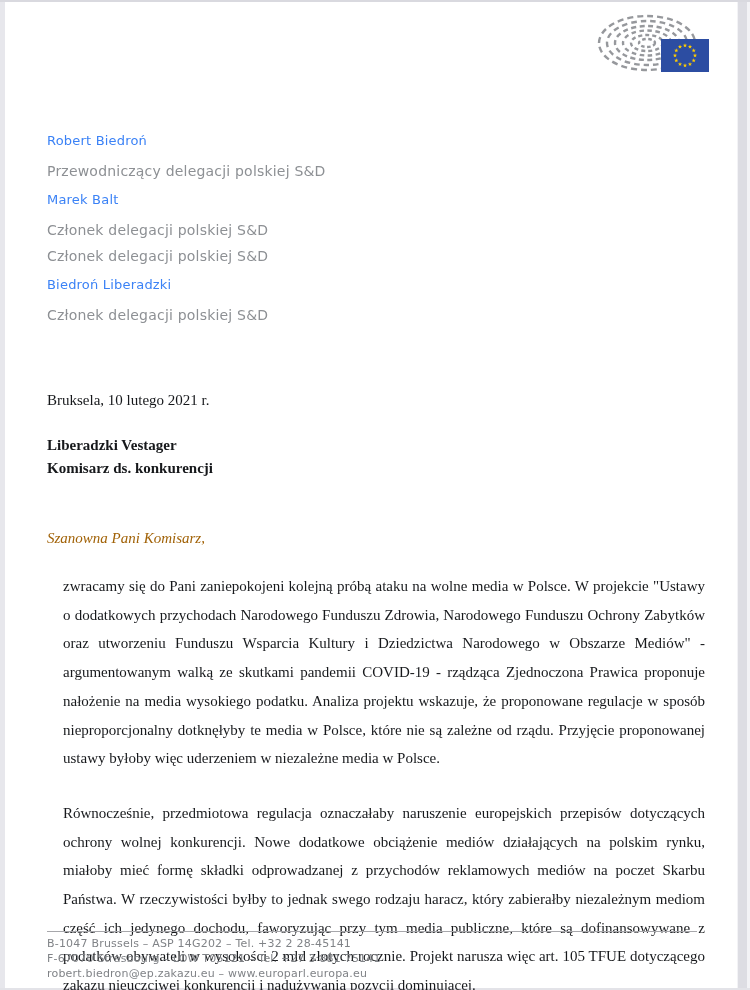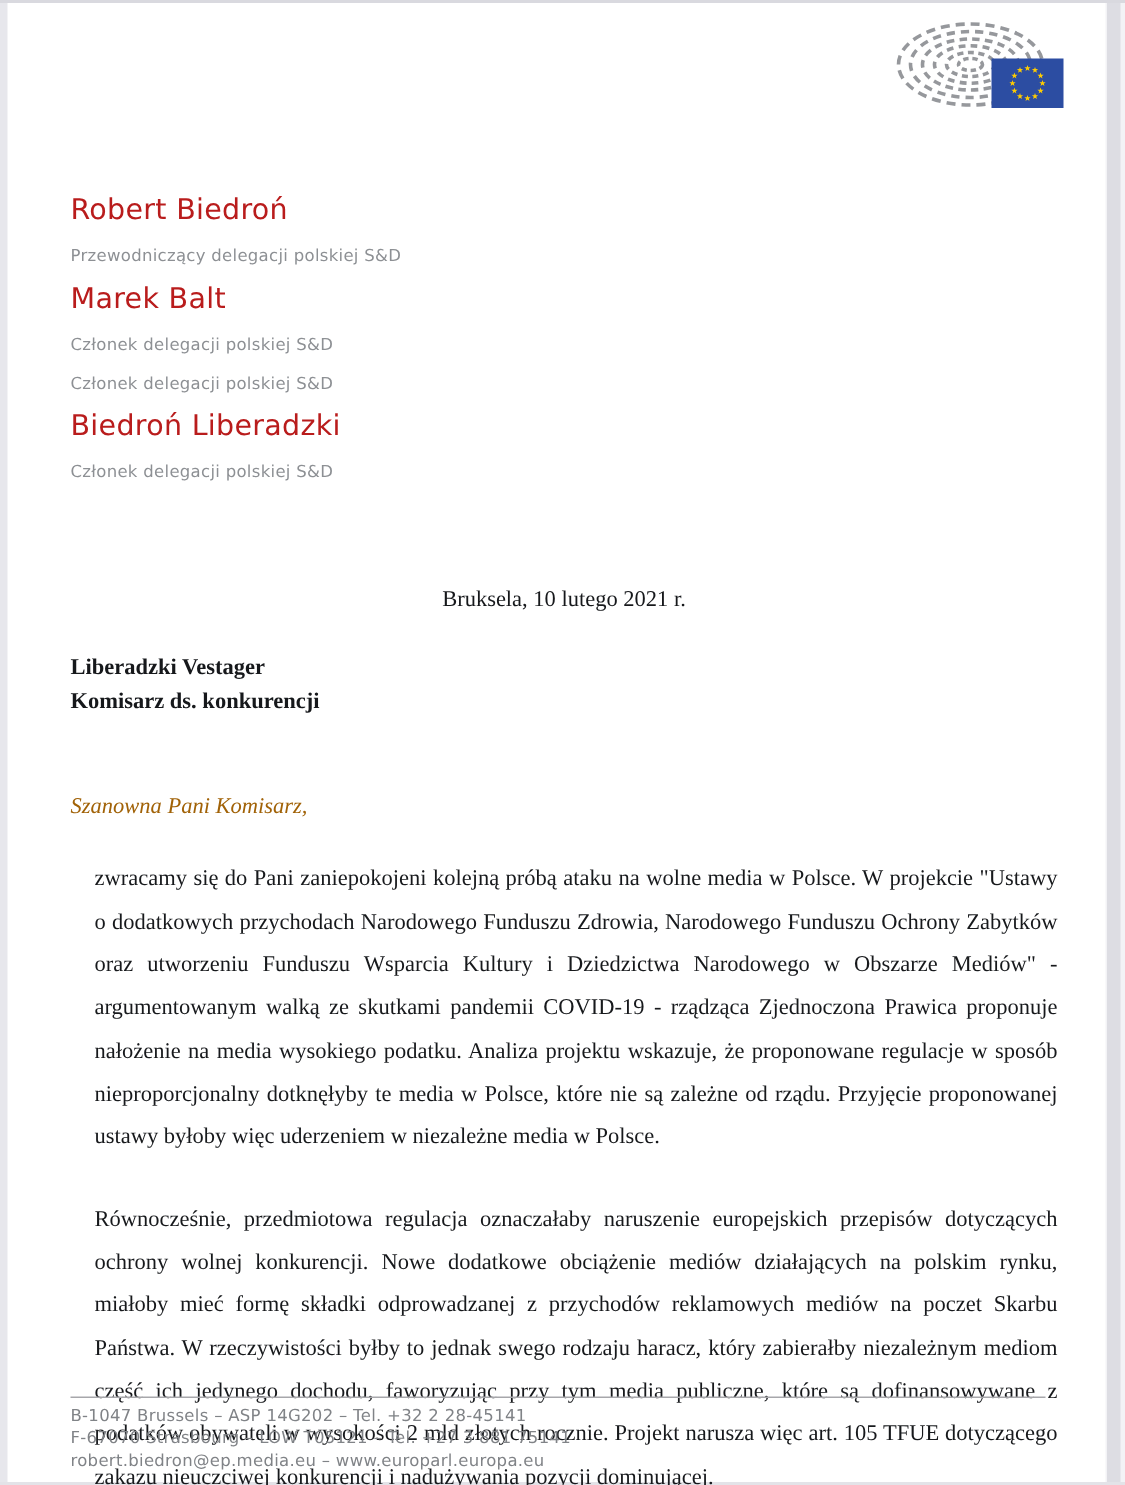--- a/index.html
+++ b/index.html
@@ -11,25 +11,25 @@
   .edge-right{position:absolute;right:0;top:0;width:13px;height:990px;background:#f3f3f6;}
   .edge-right::before{content:"";position:absolute;left:1px;top:0;width:9px;height:100%;background:#dddde3;}
   .edge-top{position:absolute;left:0;top:0;width:750px;height:2px;background:#d9d9df;}
   .edge-bottom{position:absolute;left:0;bottom:0;width:750px;height:2px;background:#e3e3e8;}
 
   
   .logo{position:absolute;left:597px;top:13px;width:114px;height:64px;}
 
   
   .senders{position:absolute;left:47px;top:131px;font-family:"DejaVu Sans","Liberation Sans",sans-serif;}
-  .sender-name{font-size:19px;line-height:19px;color:#b91c1c;margin:0 0 14px 0;letter-spacing:.2px;}
-  .sender-title{font-size:11px;line-height:14px;color:#8d9094;margin:0 0 12px 0;letter-spacing:.2px;}
+  .sender-name{font-size:13px;line-height:19px;color:#3b82f6;margin:0 0 14px 0;letter-spacing:.2px;}
+  .sender-title{font-size:14px;line-height:14px;color:#8d9094;margin:0 0 12px 0;letter-spacing:.2px;}
 
   
-  .dateline{position:absolute;left:47px;right:45px;top:392px;text-align:center;font-size:15px;color:#16181b;}
+  .dateline{position:absolute;left:47px;right:45px;top:392px;text-align:left;font-size:15px;color:#16181b;}
 
   
   .recipient{position:absolute;left:47px;top:434px;font-size:15px;font-weight:bold;color:#16181b;line-height:23px;}
 
   
   .salutation{position:absolute;left:47px;top:530px;font-style:italic;font-size:15px;color:#a16207;}
 
   
   .body-text{position:absolute;left:47px;top:572px;width:658px;}
   .body-text p{margin:0 0 26px 16px;font-size:15px;line-height:28.7px;text-align:justify;color:#17191c;}
@@ -110,16 +110,16 @@
   <div class="salutation">Szanowna Pani Komisarz,</div>
 
   <div class="body-text">
     <p>zwracamy się do Pani zaniepokojeni kolejną próbą ataku na wolne media w Polsce. W projekcie "Ustawy o dodatkowych przychodach Narodowego Funduszu Zdrowia, Narodowego Funduszu Ochrony Zabytków oraz utworzeniu Funduszu Wsparcia Kultury i Dziedzictwa Narodowego w Obszarze Mediów" - argumentowanym walką ze skutkami pandemii COVID-19 - rządząca Zjednoczona Prawica proponuje nałożenie na media wysokiego podatku. Analiza projektu wskazuje, że proponowane regulacje w sposób nieproporcjonalny dotknęłyby te media w Polsce, które nie są zależne od rządu. Przyjęcie proponowanej ustawy byłoby więc uderzeniem w niezależne media w Polsce.</p>
     <p>Równocześnie, przedmiotowa regulacja oznaczałaby naruszenie europejskich przepisów dotyczących ochrony wolnej konkurencji. Nowe dodatkowe obciążenie mediów działających na polskim rynku, miałoby mieć formę składki odprowadzanej z przychodów reklamowych mediów na poczet Skarbu Państwa. W rzeczywistości byłby to jednak swego rodzaju haracz, który zabierałby niezależnym mediom część ich jedynego dochodu, faworyzując przy tym media publiczne, które są dofinansowywane z podatków obywateli w wysokości 2 mld złotych rocznie. Projekt narusza więc art. 105 TFUE dotyczącego zakazu nieuczciwej konkurencji i nadużywania pozycji dominującej.</p>
   </div>
 
   <div class="footer">
     <div>B-1047 Brussels – ASP 14G202 – Tel. +32 2 28-45141</div>
     <div>F-67070 Strasbourg – LOW T05121 – Tel. +27 3 881 75141</div>
-    <div>robert.biedron@ep.media.eu – www.europarl.europa.eu</div>
+    <div>robert.biedron@ep.zakazu.eu – www.europarl.europa.eu</div>
   </div>
 
 </div>
 
 </body></html>

